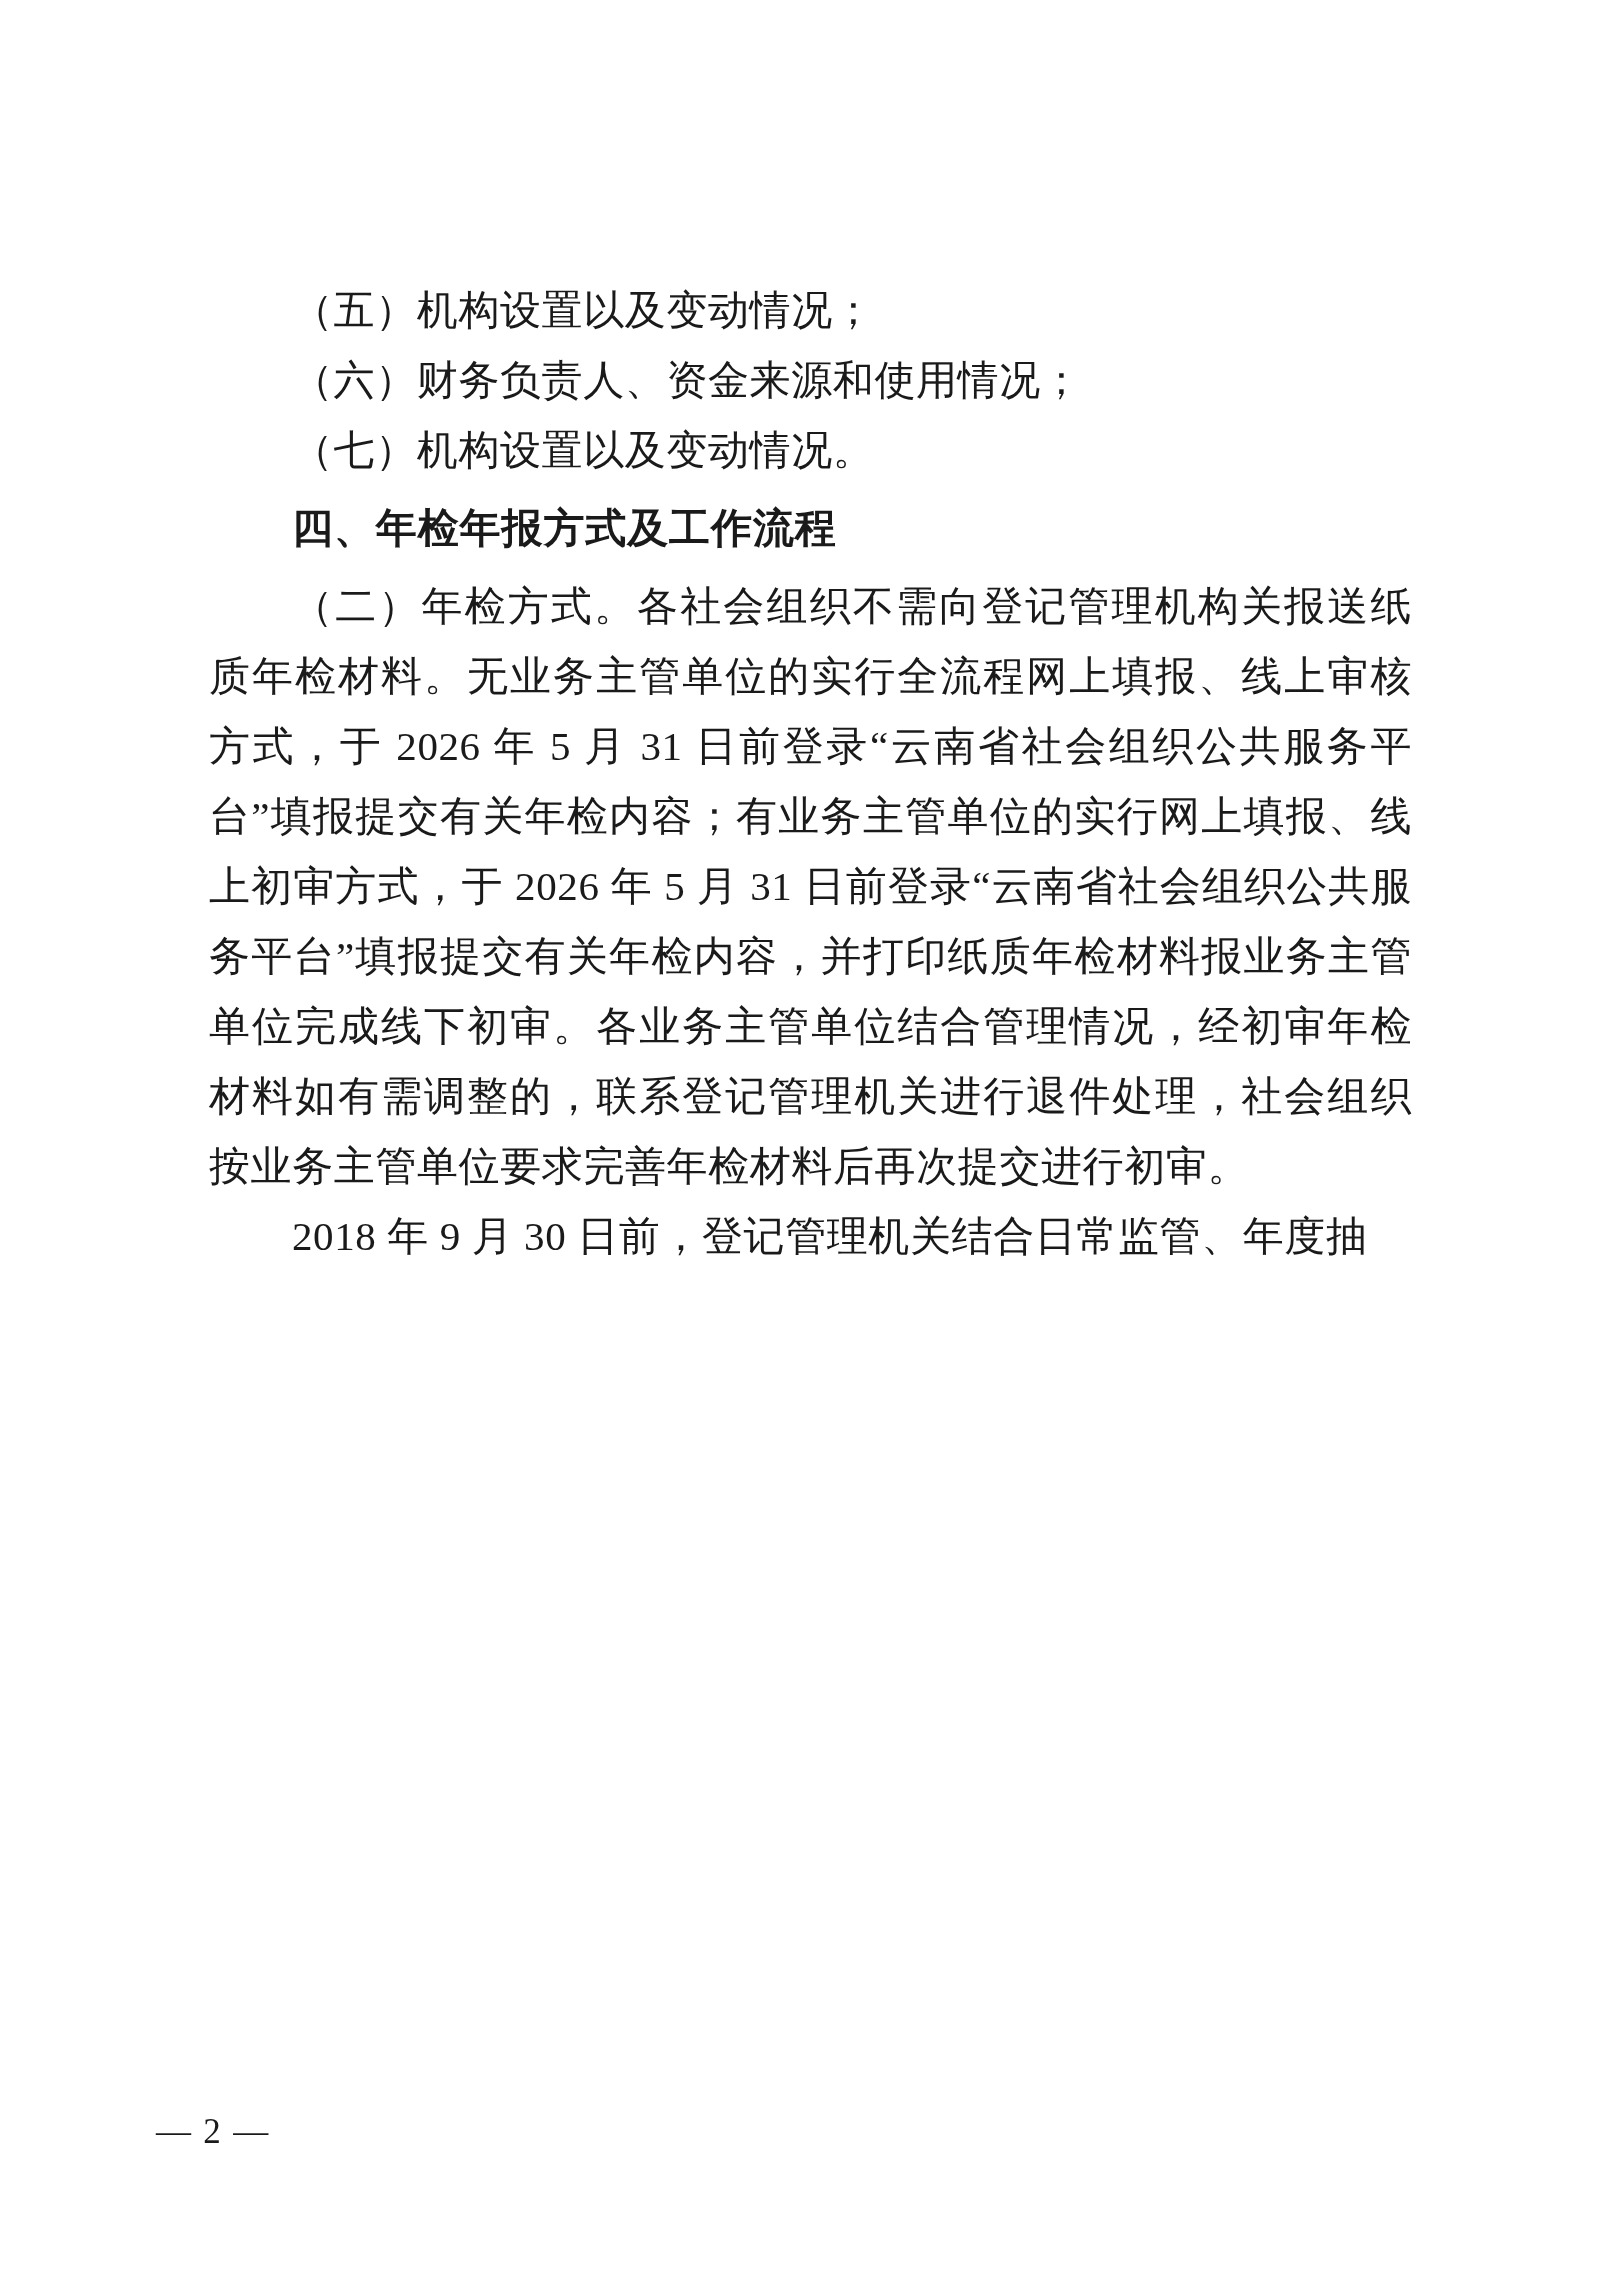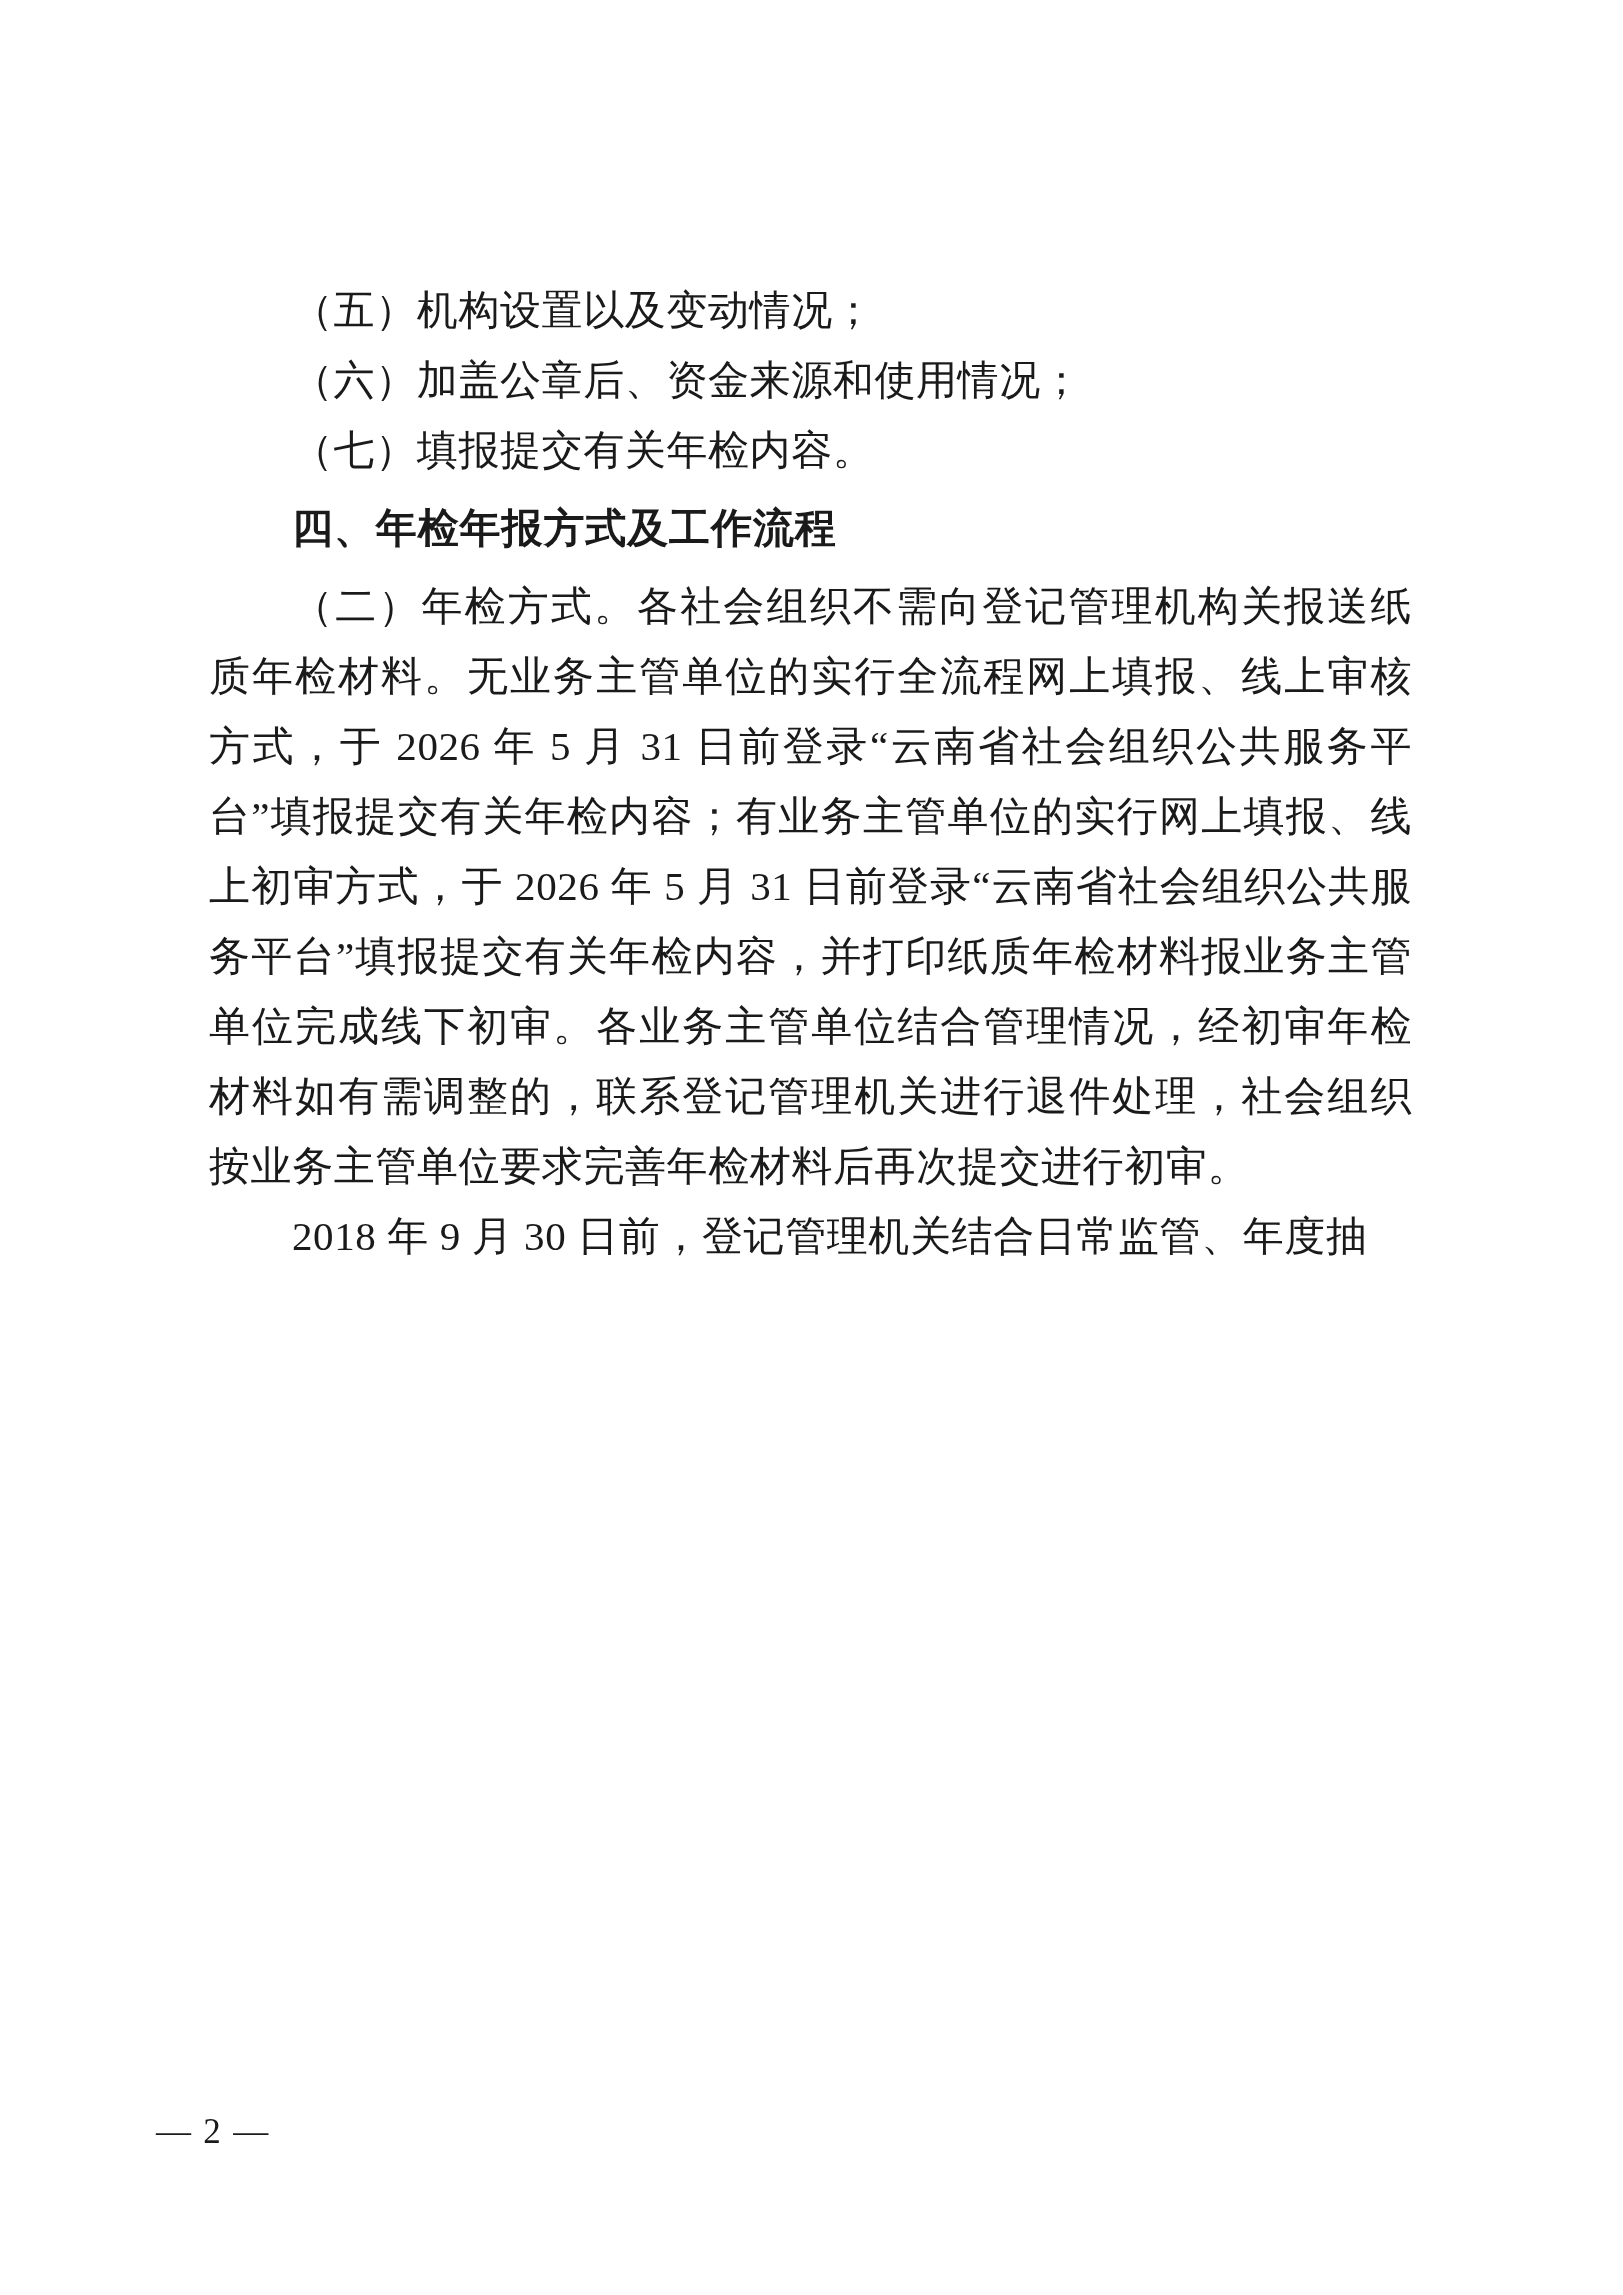--- a/index.html
+++ b/index.html
@@ -69,23 +69,23 @@
 </style>
 </head>
 <body>
 
 <div class="page">
 
   <div class="content">
 
     <p class="para indent">（五）机构设置以及变动情况；</p>
 
-    <p class="para indent">（六）加盖公章后、资金来源和使用情况；</p>
+    <p class="para indent">（六）财务负责人、资金来源和使用情况；</p>
 
-    <p class="para indent">（七）填报提交有关年检内容。</p>
+    <p class="para indent">（七）机构设置以及变动情况。</p>
 
     <p class="heading">四、年检年报方式及工作流程</p>
 
 
     <p class="para indent gap-top">（二）年检方式。各社会组织不需向登记管理机构关报送纸质年检材料。无业务主管单位的实行全流程网上填报、线上审核方式，于 2026 年 5 月 31 日前登录“云南省社会组织公共服务平台”填报提交有关年检内容；有业务主管单位的实行网上填报、线上初审方式，于 2026 年 5 月 31 日前登录“云南省社会组织公共服务平台”填报提交有关年检内容，并打印纸质年检材料报业务主管单位完成线下初审。各业务主管单位结合管理情况，经初审年检材料如有需调整的，联系登记管理机关进行退件处理，社会组织按业务主管单位要求完善年检材料后再次提交进行初审。</p>
 
     <p class="para indent">2018 年 9 月 30 日前，登记管理机关结合日常监管、年度抽</p>
 
   </div>
 

